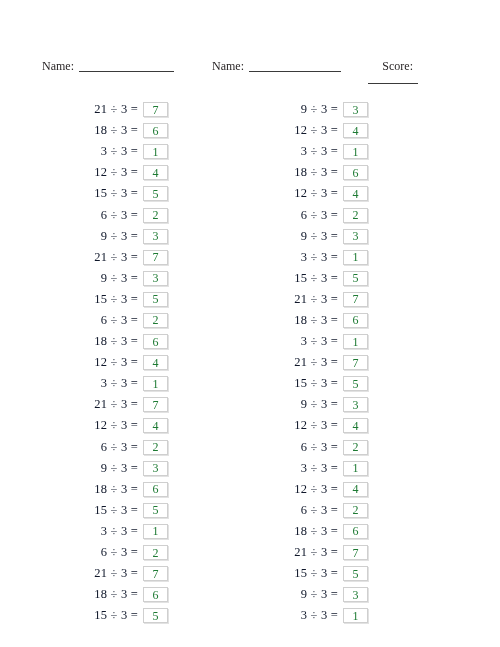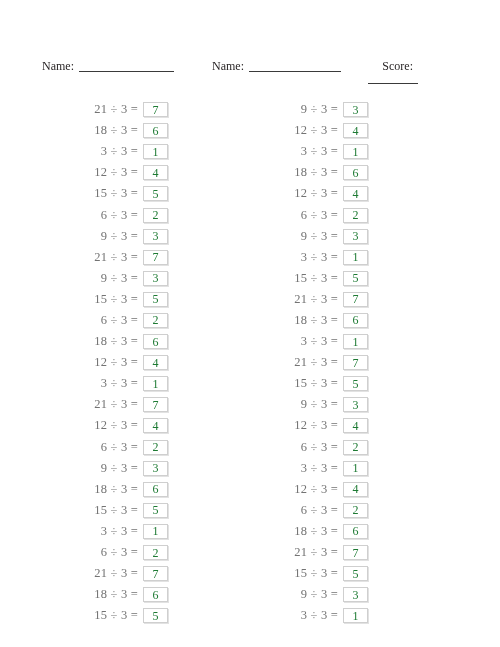--- a/index.html
+++ b/index.html
@@ -104,21 +104,21 @@
 
   .prob-row {
     height: 21.1px;
     display: flex;
     align-items: center;
     justify-content: flex-end;
     white-space: nowrap;
   }
   .prob-expr {
     font-size: 12.5px;
-    color: #737373;
+    color: #0f172a;
     text-align: right;
     padding-right: 5px;
     letter-spacing: 0.2px;
   }
   .answer-box {
     width: 25px;
     height: 15px;
     border: 1px solid #cfcfcf;
     box-shadow: 1px 1px 0 0 #e2e2e2;
     background: #ffffff;

